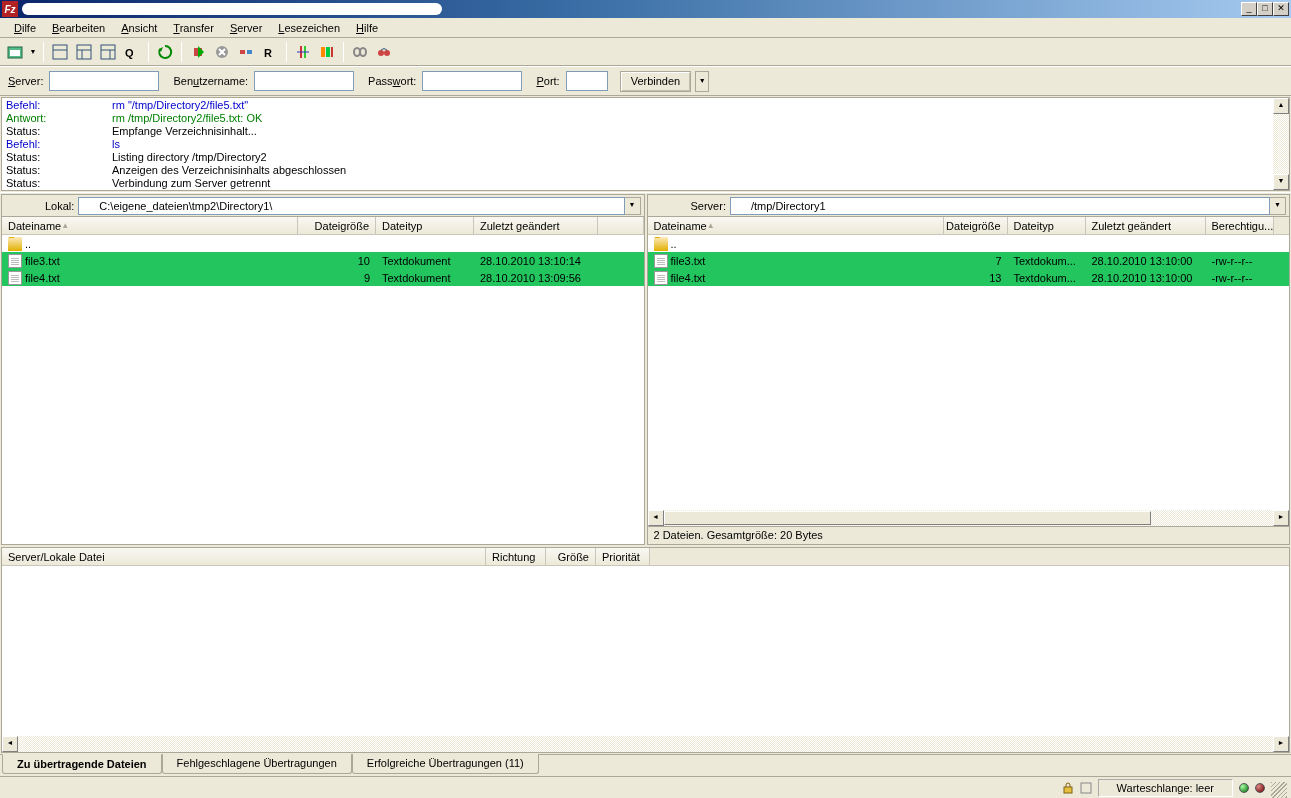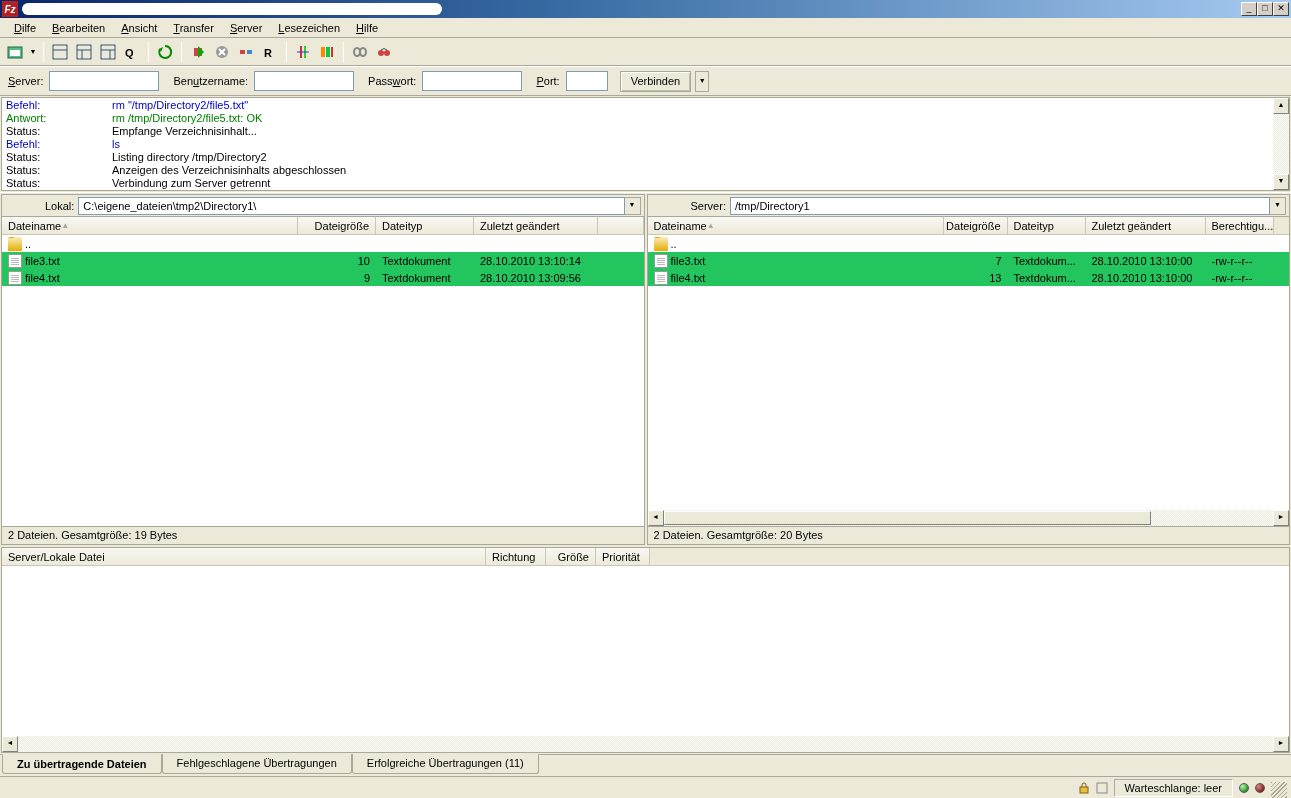--- a/index.html
+++ b/index.html
@@ -34,21 +34,21 @@
 .log .blue { color: #0000cc; }
 .log .green { color: #008000; }
 .log-scroll { position: absolute; right: 0; top: 0; bottom: 0; width: 16px; background: #ece9d8; display: flex; flex-direction: column; }
 .log-scroll .arr { height: 16px; background: #ece9d8; border: 1px solid #fff; border-right-color: #808080; border-bottom-color: #808080; font-size: 7px; text-align: center; line-height: 12px; }
 .log-scroll .track { flex: 1; background: repeating-conic-gradient(#ece9d8 0% 25%, #fff 0% 50%) 0 0/2px 2px; }
 
 .panes { display: flex; height: 354px; border-top: 1px solid #fff; }
 .pane { flex: 1; display: flex; flex-direction: column; border: 1px solid #aca899; margin: 1px; background: #fff; min-width: 0; }
 .pane-path { height: 22px; background: #ece9d8; display: flex; align-items: center; padding: 0 3px; border-bottom: 1px solid #aca899; }
 .pane-path-label { margin-right: 4px; padding-left: 40px; }
-.pane-path-input { flex: 1; height: 18px; background: #fff; border: 1px solid #7f9db9; padding: 0 4px; }
+.pane-path-input { flex: 1; height: 18px; background: #fff; border: 1px solid #7f9db9; padding: 0 20px; }
 .pane-path-dd { width: 16px; height: 18px; background: #ece9d8; border: 1px solid #aca899; font-size: 7px; text-align: center; line-height: 14px; border-left: none; }
 
 .headers { display: flex; height: 18px; background: #ece9d8; border-bottom: 1px solid #cac7ba; }
 .hdr { border-right: 1px solid #cac7ba; padding: 2px 6px; display: flex; align-items: center; white-space: nowrap; overflow: hidden; background: linear-gradient(#f9f8f3, #ece9d8); }
 .hdr .sort { color: #aca899; font-size: 8px; }
 
 .filelist { flex: 1; background: #fff; overflow: hidden; position: relative; }
 .frow { display: flex; height: 17px; align-items: center; white-space: nowrap; }
 .frow.highl { background: #22c55e; }
 .fcell { overflow: hidden; padding: 0 6px; }
@@ -71,21 +71,21 @@
 .queue-body { flex: 1; background: #fff; }
 .queue-hscroll { height: 16px; background: #ece9d8; display: flex; }
 .queue-hscroll .arr { width: 16px; background: #ece9d8; border: 1px solid #fff; border-right-color: #808080; border-bottom-color: #808080; font-size: 7px; text-align: center; line-height: 12px; }
 .queue-hscroll .track { flex: 1; background: repeating-conic-gradient(#ece9d8 0% 25%, #fff 0% 50%) 0 0/2px 2px; }
 
 .queue-tabs { height: 22px; background: #ece9d8; display: flex; align-items: flex-start; padding-left: 2px; border-top: 1px solid #aca899; }
 .qtab { height: 20px; padding: 3px 14px; background: #ece9d8; border: 1px solid #aca899; border-top: none; border-radius: 0 0 3px 3px; margin-right: 0; margin-top: -1px; }
 .qtab.active { background: #ece9d8; font-weight: bold; border-top: 1px solid #ece9d8; }
 
 .statusbar { height: 22px; background: #ece9d8; border-top: 1px solid #aca899; display: flex; align-items: center; justify-content: flex-end; padding: 0 4px; gap: 6px; }
-.sb-cell { border: 1px inset #fff; padding: 1px 10px; height: 18px; display: flex; align-items: center; gap: 4px; }
+.sb-cell { border: 1px inset #fff; padding: 1px 18px; height: 18px; display: flex; align-items: center; gap: 4px; }
 .led { width: 10px; height: 10px; border-radius: 50%; border: 1px solid #555; }
 .led.g { background: radial-gradient(circle at 30% 30%, #afa, #060); }
 .led.r { background: radial-gradient(circle at 30% 30%, #d88, #600); }
 .grip { width: 16px; height: 16px; background: repeating-linear-gradient(135deg, #aca899 0 1px, transparent 1px 3px); align-self: flex-end; }
 
 svg { display: block; }
 </style>
 </head>
 <body>
 
@@ -276,21 +276,20 @@
         <div class="frow highl">
           <div class="fcell fname" style="width:296px">
             <span class="ficon file-ico"></span>
             <span>file4.txt</span>
           </div>
           <div class="fcell" style="width:78px;text-align:right">9</div>
           <div class="fcell" style="width:98px">Textdokument</div>
           <div class="fcell" style="width:124px">28.10.2010 13:09:56</div>
         </div>
       </div>
-    <div class="pane-status">2 Dateien. Gesamtgröße: 19 Bytes</div>
   </div>
 
   <div class="pane">
     <div class="pane-path">
       <span class="pane-path-label">Server:</span>
       <input class="pane-path-input" value="/tmp/Directory1" style="">
       <div class="pane-path-dd">▼</div>
     </div>
     <div class="headers">
       <div class="hdr" style="width:296px">

